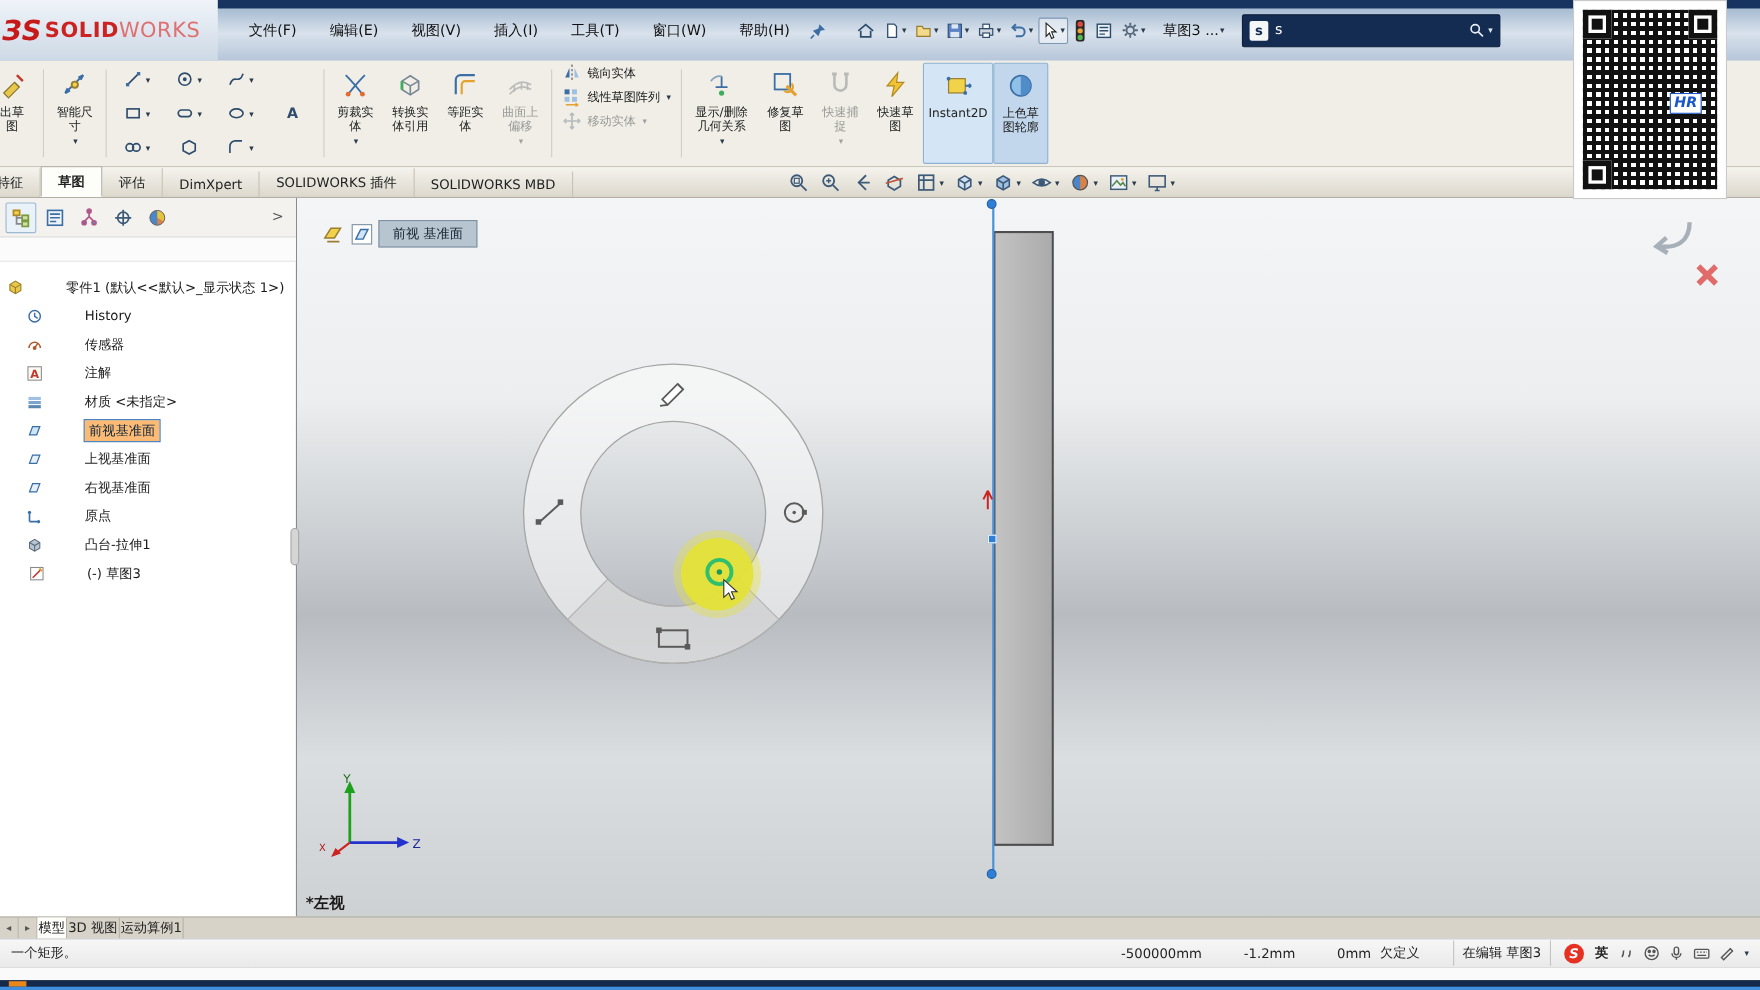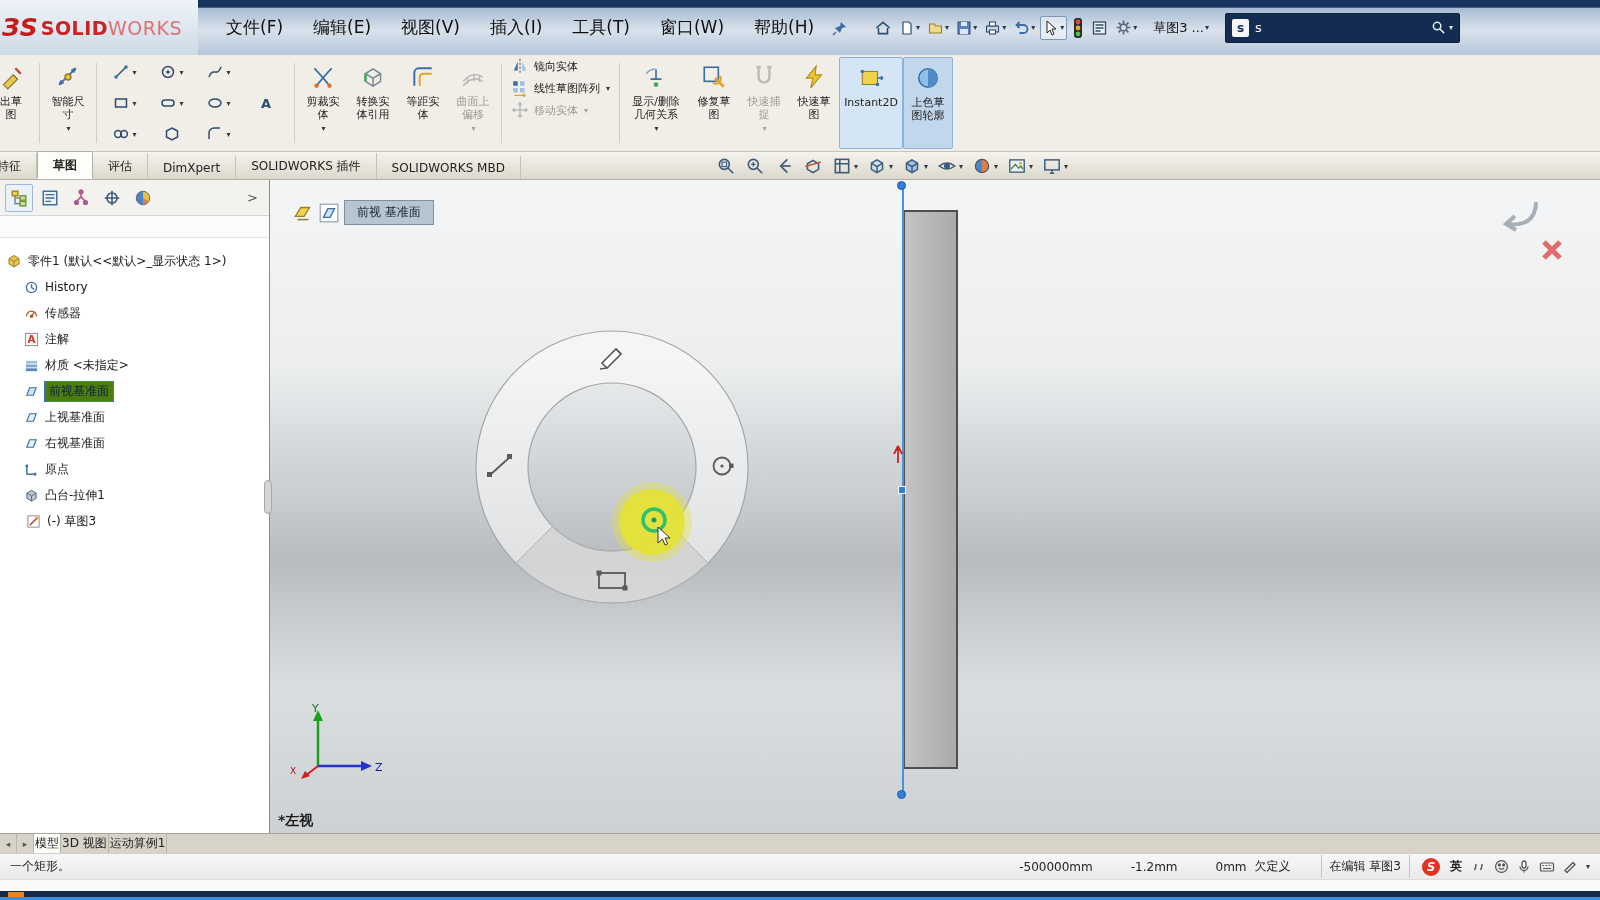--- a/index.html
+++ b/index.html
@@ -10,21 +10,21 @@
   svg { display:block; }
 
   
   .titlebar { position:relative; height:55px; display:flex; align-items:center;
     background:linear-gradient(180deg,#16345f 0%,#16345f 13%,#a8bcd3 15%,#d9e2ec 55%,#b6c6d9 100%); }
   .logo { display:flex; align-items:center; height:100%; padding:6px 16px 6px 2px;
     background:linear-gradient(180deg,#f0f4f9,#cdd9e6); }
   .logo-mark { color:#c61a1a; font-weight:bold; font-size:25px; font-style:italic; margin-right:3px; }
   .logo-solid { color:#cc2222; font-weight:bold; font-size:19px; letter-spacing:.5px; }
   .logo-works { color:#e07070; font-size:19px; letter-spacing:.5px; }
-  .menus { display:flex; gap:26px; margin-left:26px; font-size:17px; color:#101010; }
+  .menus { display:flex; gap:26px; margin-left:26px; font-size:13px; color:#101010; }
   .menu-item { cursor:default; padding:3px 2px; }
   .tb-icons { display:flex; align-items:center; gap:3px; margin-left:22px; }
   .tbtn { display:flex; align-items:center; padding:3px 2px; border-radius:2px; }
   .tbtn.pressed { border:1px solid #7d97b5; background:rgba(255,255,255,.45); }
   .caret { font-size:8px; color:#2a3a4a; margin-left:1px; }
   .doc-label { margin-left:14px; font-size:13px; color:#111; }
   .search { margin-left:16px; width:235px; height:30px; background:#142c52; border:1px solid #0c1f3c;
     border-radius:2px; display:flex; align-items:center; padding:0 6px; gap:6px; }
   .search-iconbox { width:18px; height:18px; background:#f4f6f8; color:#142c52; font-weight:bold;
     font-size:12px; display:flex; align-items:center; justify-content:center; border-radius:2px; }
@@ -80,22 +80,22 @@
   .panel-tabs { height:36px; display:flex; align-items:center; gap:3px; padding:3px 5px;
     background:#f3f2ef; border-bottom:1px solid #d5d5d5; }
   .ptab { width:28px; height:28px; display:flex; align-items:center; justify-content:center; border-radius:2px; }
   .ptab.active { border:1px solid #9db8d2; background:#e9f1f9; }
   .ptab-chevron { margin-left:auto; font-size:13px; color:#555; padding:0 6px; }
   .panel-gap { height:22px; background:#fbfbfb; border-bottom:1px solid #e4e4e4; }
   .tree { padding-top:10px; font-size:12px; }
   .trow { display:flex; align-items:center; gap:6px; height:26px; padding-left:24px; }
   .trow.root { padding-left:6px; }
   .trow.lvl2 { padding-left:26px; }
-  .trow .tlabel { white-space:nowrap; }
-  .trow.selected .tlabel { background:#4d7c0f; outline:1px solid #3c78b4; padding:1px 4px; color:#06243f; }
+  .trow .tlabel { white-space:nowrap;margin-left:32px; }
+  .trow.selected .tlabel { background:#fdba74; outline:1px solid #3c78b4; padding:1px 4px; color:#06243f; }
   .splitter { position:absolute; left:264px; top:300px; width:8px; height:34px; background:#d5d5d5;
     border:1px solid #a7a7a7; border-radius:4px; z-index:5; }
 
   
   .viewport { position:relative; flex:1; overflow:hidden;
     background:linear-gradient(180deg,#f4f5f6 0%,#eceeef 28%,#c3c7cb 52%,#b8bcc0 58%,#dbdee1 78%,#ced1d4 100%); }
   .breadcrumb { position:absolute; left:22px; top:20px; display:flex; align-items:center; gap:4px; }
   .bc-label { background:#b7c5d1; border:1px solid #7e8fa0; padding:3px 12px; font-size:12px; color:#14232f; }
   .slab { position:absolute; left:633px; top:30px; width:55px; height:559px;
     background:linear-gradient(90deg,#c3c3c3,#ababab); border:2px solid #4f4f4f; }
@@ -237,20 +237,28 @@
       <span class="search-mag">
         <svg width="15" height="15" viewBox="0 0 16 16" fill="none" stroke="#e5ecf4" stroke-width="1.6">
             <circle cx="6.5" cy="6.5" r="4"></circle>
             <path d="M9.5 9.5 L14 14"></path>
           </svg>
         <span class="caret" style="color:#dfe8f2">▾</span>
       </span>
     </div>
   </div>
 
+  <div class="qr">
+    <div class="qr-grid">
+      <span class="qr-f" style="left:0;top:0"></span>
+      <span class="qr-f" style="right:0;top:0"></span>
+      <span class="qr-f" style="left:0;bottom:0"></span>
+      <span class="qr-hr">HR</span>
+    </div>
+  </div>
 
   <div class="ribbon">
     <div class="rbtn" style="margin-left:-14px">
       <span class="ric">
           <svg width="26" height="26" viewBox="0 0 24 24">
             <path d="M5 19 L14 10 L18 14 L9 23 Z" fill="#e8c84a" stroke="#8a7430"></path>
             <path d="M14 10 L18 14" stroke="#8a7430"></path>
             <path d="M16 4 L21 9" stroke="#c0392b" stroke-width="2"></path>
           </svg>
         </span>

